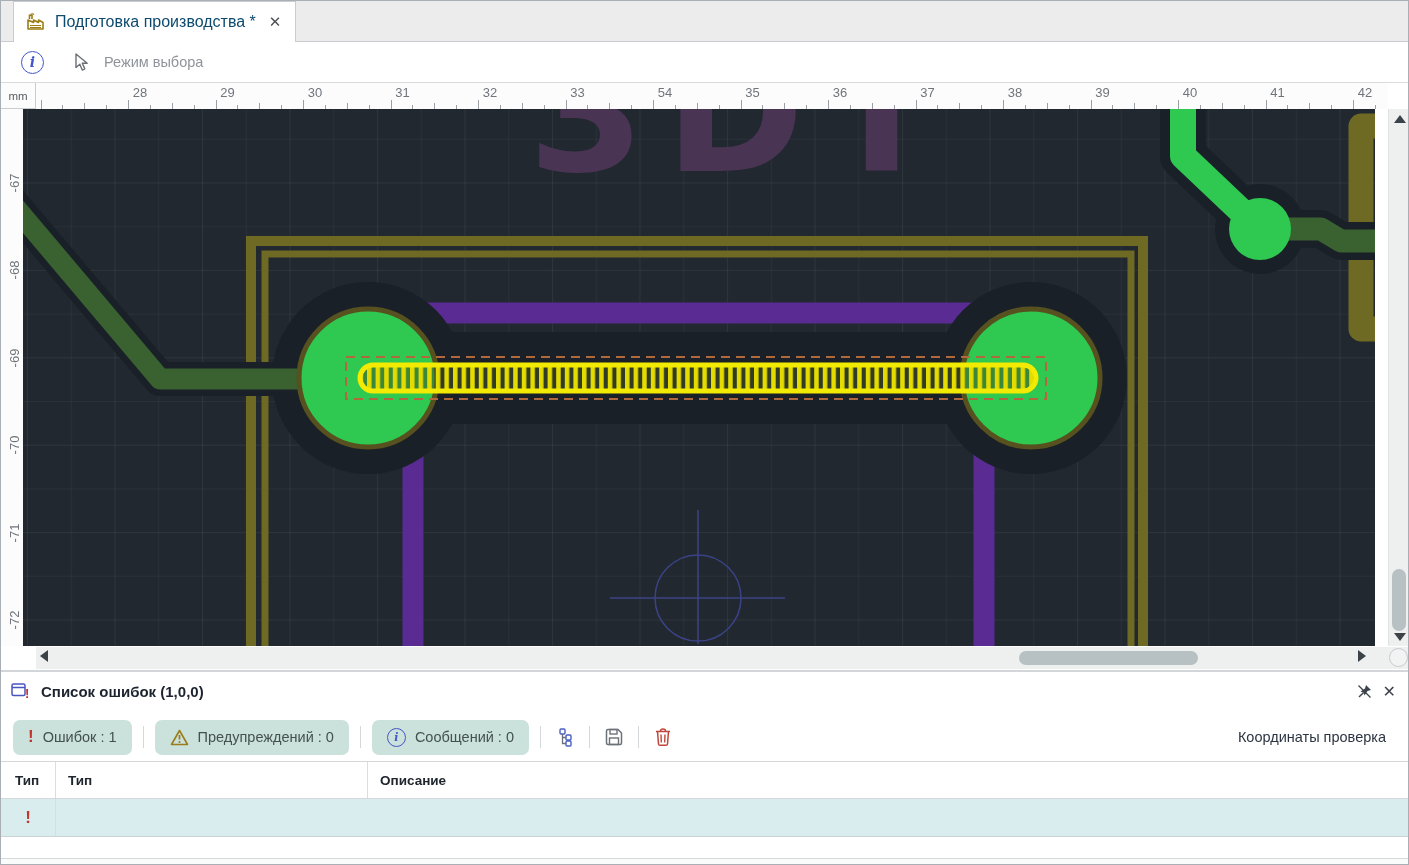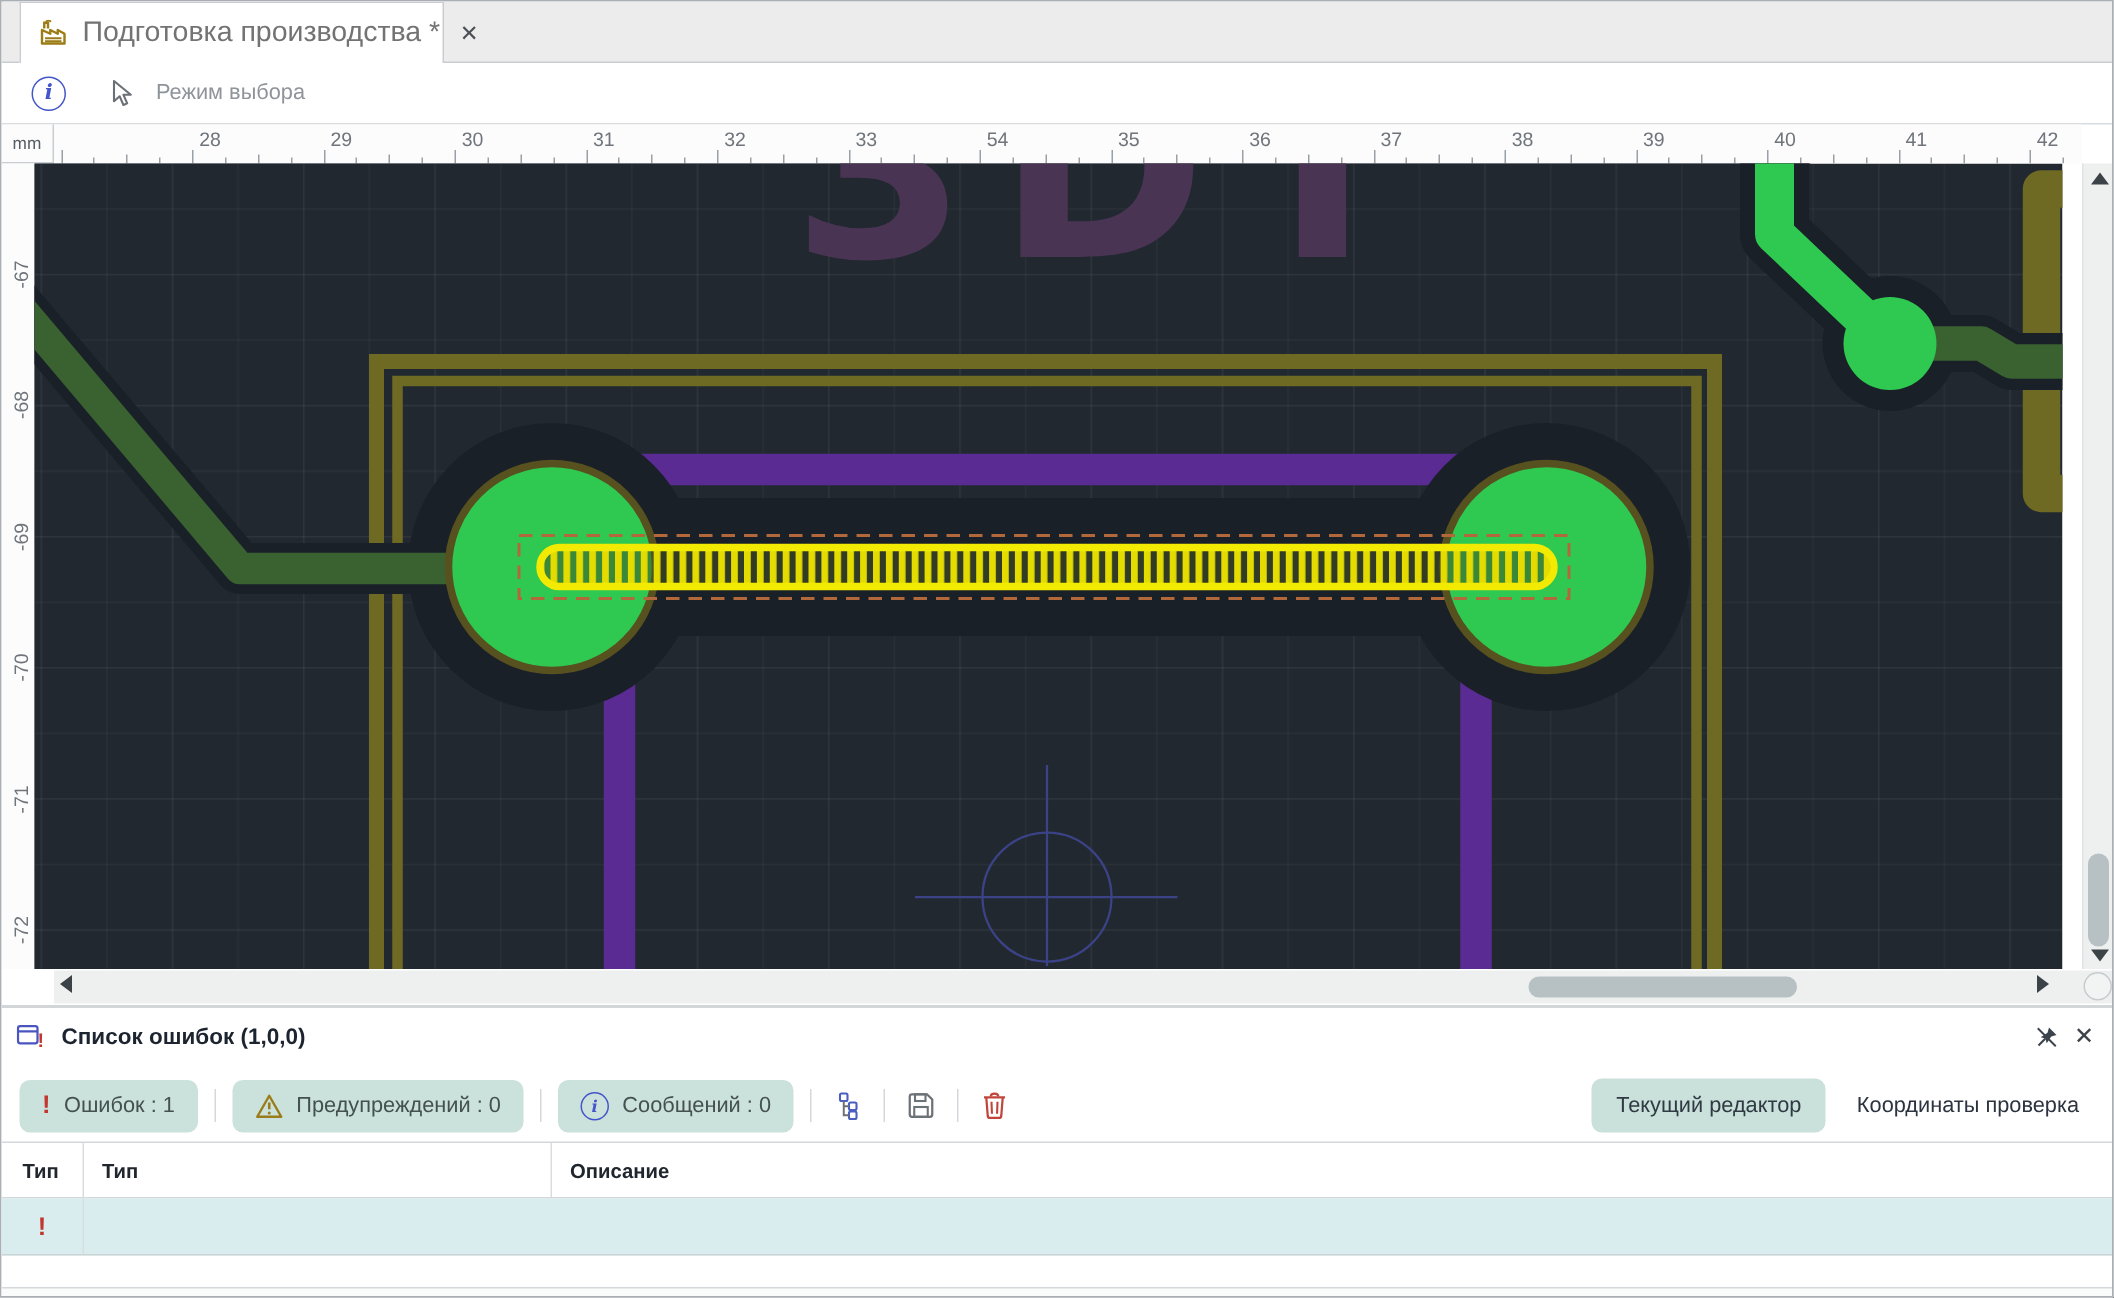--- a/index.html
+++ b/index.html
@@ -2,21 +2,21 @@
 <html><head>
 <meta charset="utf-8">
 <style>
   html,body{margin:0;padding:0;background:#e8e8e8;}
   .window{position:relative;width:1409px;height:865px;box-sizing:border-box;border:1px solid #a9afb5;
     background:#fff;font-family:"Liberation Sans",sans-serif;overflow:hidden;}
   
   .tabbar{position:absolute;left:0;top:0;width:100%;height:41px;background:#ececec;border-bottom:1px solid #c9cdd1;box-sizing:border-box;}
   .tab{position:absolute;left:12px;top:0;height:41px;width:283px;background:#fff;border:1px solid #c9cdd1;border-bottom:none;
     box-sizing:border-box;display:flex;align-items:center;padding:0 12px;gap:10px;}
-  .tab-title{font-size:19px;color:#737373;white-space:nowrap;flex:1;}
+  .tab-title{font-size:16px;color:#0c4a6e;white-space:nowrap;flex:1;}
   .tab-close{font-size:15px;color:#4a5056;cursor:pointer;padding:0 3px;}
   
   .toolbar{position:absolute;left:0;top:41px;width:100%;height:41px;background:#fff;display:flex;align-items:center;gap:14px;padding-left:20px;box-sizing:border-box;border-bottom:1px solid #d9dcde;}
   .info-circ{display:inline-flex;align-items:center;justify-content:center;width:21px;height:21px;border:1.6px solid #4355c8;border-radius:50%;
     color:#4355c8;font-family:"DejaVu Serif",serif;font-style:italic;font-weight:bold;font-size:14px;}
   .mode-label{font-size:14.5px;color:#8f949b;}
   
   .ruler-corner{position:absolute;left:0;top:82px;width:35px;height:26px;background:#fcfcfc;border-right:1px solid #c9cdd1;border-bottom:1px solid #c9cdd1;
     box-sizing:border-box;display:flex;align-items:center;justify-content:center;font-size:11.5px;color:#565c62;}
   .hruler{position:absolute;left:35px;top:82px;width:1352px;height:26px;background:#fcfcfc;overflow:hidden;}
@@ -347,21 +347,20 @@
       <span class="tbtn">
         <svg width="18" height="20" viewBox="0 0 18 20">
           <path d="M2 4.5 H16" stroke="#c0463c" stroke-width="1.5"></path>
           <path d="M6.5 4 Q6.5 2 9 2 Q11.5 2 11.5 4" fill="none" stroke="#c0463c" stroke-width="1.5"></path>
           <path d="M3.5 4.5 L4.5 17 a1.5 1.5 0 0 0 1.5 1.3 H12 a1.5 1.5 0 0 0 1.5 -1.3 L14.5 4.5" fill="none" stroke="#c0463c" stroke-width="1.5"></path>
           <line x1="7" y1="7.5" x2="7.3" y2="15.5" stroke="#c0463c" stroke-width="1.4"></line>
           <line x1="11" y1="7.5" x2="10.7" y2="15.5" stroke="#c0463c" stroke-width="1.4"></line>
         </svg>
       </span>
       <span class="spacer"></span>
-      <span class="toggle-on">Текущий редактор</span>
       <span class="toggle-off">Координаты проверка</span>
     </div>
 
     <div class="etable">
       <div class="thead" id="thead">
           <div class="c1">Тип</div>
           <div class="c2">Тип</div>
           <div class="c3">Описание</div>
         </div>
       <div id="tbody">

